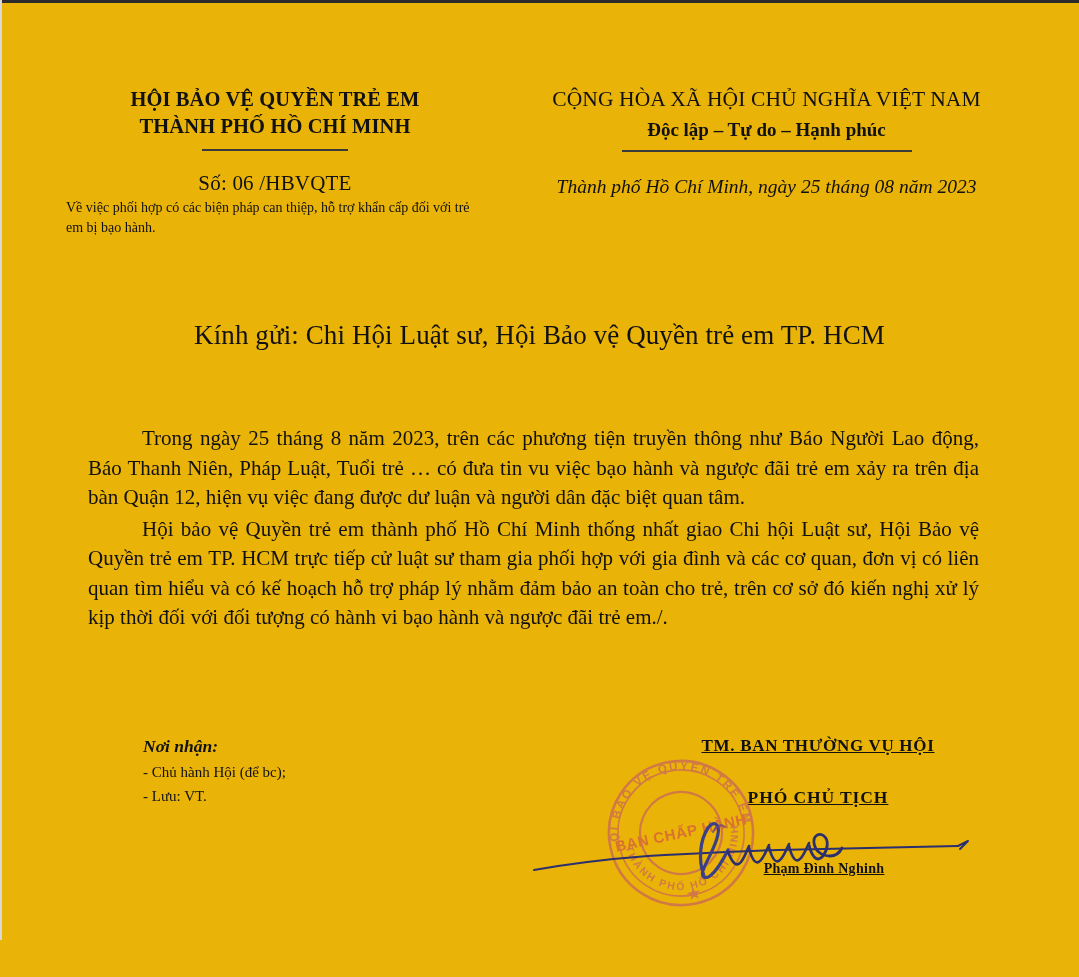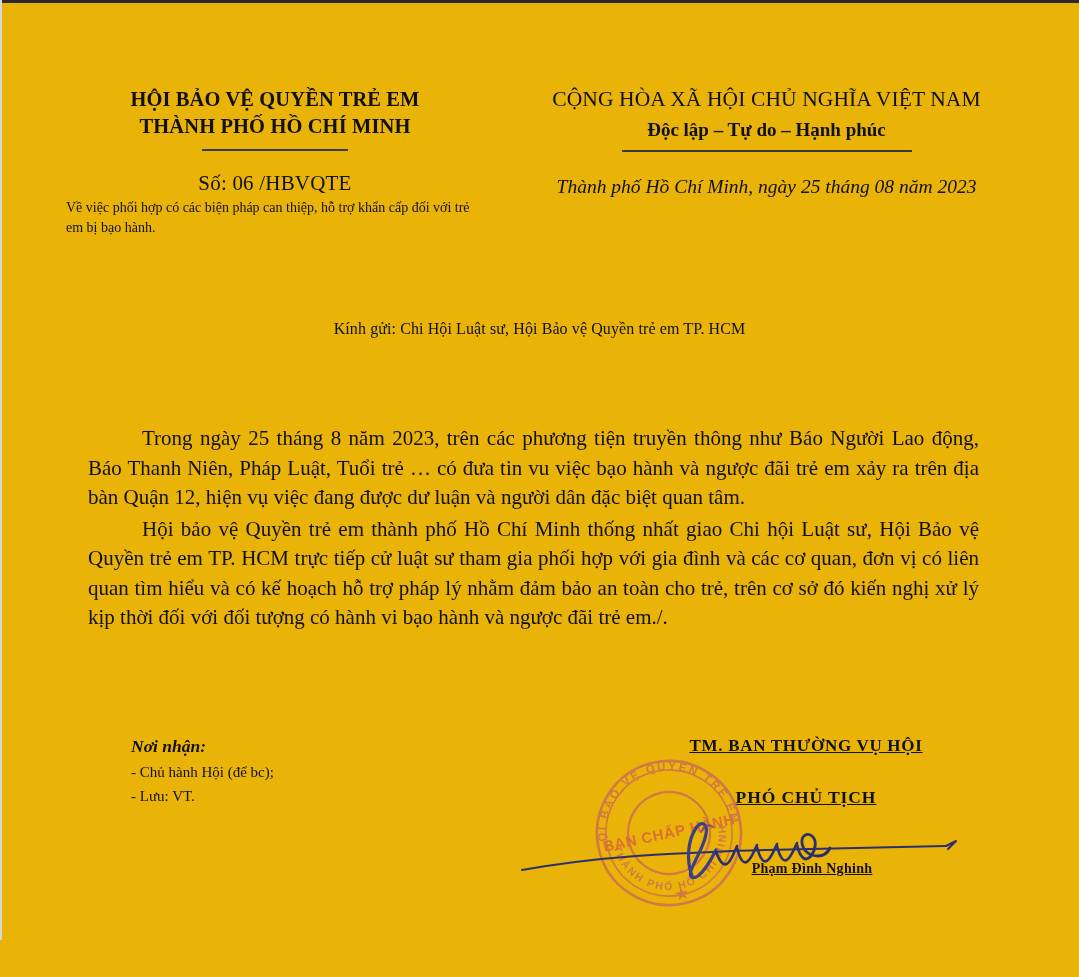--- a/index.html
+++ b/index.html
@@ -103,21 +103,21 @@
     white-space: nowrap;
   }
 
   
   .recipient {
     position: absolute;
     top: 320px;
     left: 0;
     width: 1079px;
     text-align: center;
-    font-size: 16px;
+    font-size: 27px;
     letter-spacing: 0.1px;
   }
 
   
   .body-block {
     position: absolute;
     top: 424px;
     left: 88px;
     width: 891px;
   }
@@ -127,21 +127,21 @@
     text-align: justify;
     text-justify: inter-word;
     text-indent: 54px;
     margin: 0 0 2px 0;
   }
 
   
   .footer {
     position: absolute;
     top: 736px;
-    left: 4px;
+    left: 16px;
     width: 867px;
     height: 210px;
   }
   .recipients-block {
     position: absolute;
     left: 127px;
     top: 0;
     width: 330px;
   }
   .recipients-title {

